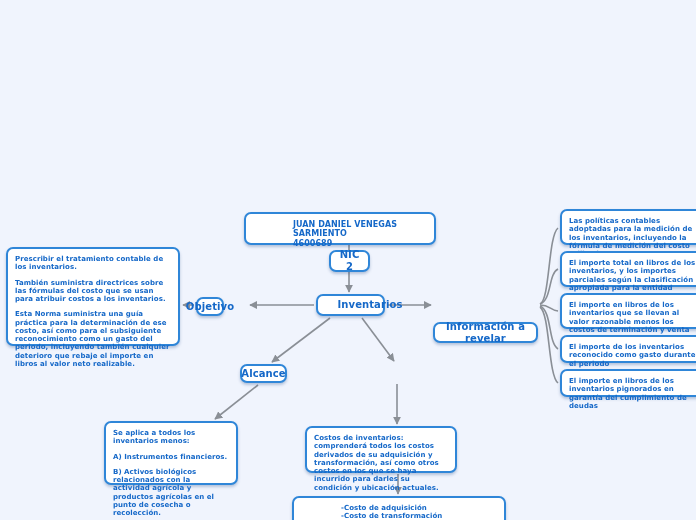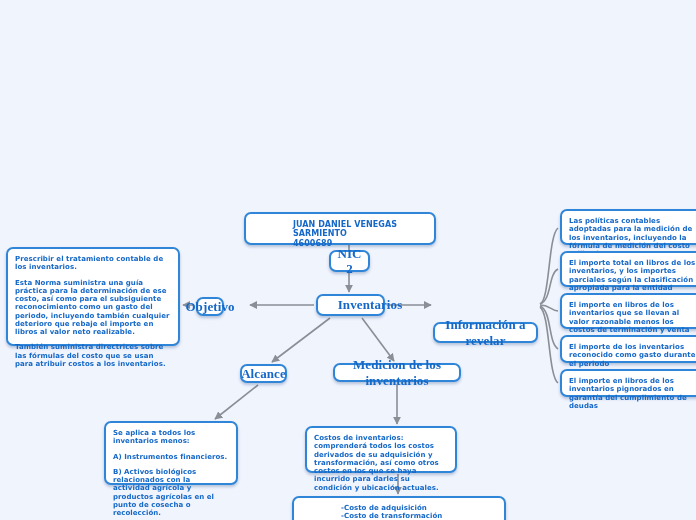--- a/index.html
+++ b/index.html
@@ -37,24 +37,23 @@
     font-weight: bold;
     box-shadow: 0 2px 3px rgba(40,80,140,0.30);
     line-height: 1.18;
     z-index: 2;
   }
   .node.topic {
     display: flex;
     align-items: center;
     justify-content: center;
     text-align: center;
-    font-size: 13px;
+    font-size: 10px;
     letter-spacing: 0.1px;
     padding: 2px 7px;
-    font-family: Liberation Serif, serif;
   }
   .node.detail {
     font-size: 7px;
     padding: 6px 7px;
     letter-spacing: 0.05px;
   }
   .node.detail p {
     margin: 0 0 7px 0;
   }
   .node.detail p:last-child {
@@ -128,26 +127,25 @@
   <div class="node detail tight" id="node-author">
     <p>JUAN DANIEL VENEGAS SARMIENTO</p>
     <p>4600689</p>
   </div>
 
   <div class="node topic" id="node-nic2">NIC 2</div>
   <div class="node topic" id="node-central">Inventarios</div>
   <div class="node topic" id="node-objetivo">Objetivo</div>
   <div class="node topic" id="node-info">Información a revelar</div>
   <div class="node topic" id="node-alcance">Alcance</div>
-  <div class="node topic" id="node-medicion">Medicion de los inventarios</div>
 
   <div class="node detail" id="node-objetivo-d">
     <p>Prescribir el tratamiento contable de los inventarios.</p>
+    <p>También suministra directrices sobre las fórmulas del costo que se usan para atribuir costos a los inventarios.</p>
     <p>Esta Norma suministra una guía práctica para la determinación de ese costo, así como para el subsiguiente reconocimiento como un gasto del periodo, incluyendo también cualquier deterioro que rebaje el importe en libros al valor neto realizable.</p>
-    <p>También suministra directrices sobre las fórmulas del costo que se usan para atribuir costos a los inventarios.</p>
   </div>
 
   <div class="node detail" id="node-alcance-d">
     <p>Se aplica a todos los inventarios menos:</p>
     <p>A) Instrumentos financieros.</p>
     <p>B) Activos biológicos relacionados con la actividad agrícola y productos agrícolas en el punto de cosecha o recolección.</p>
   </div>
 
   <div class="node detail" id="node-medicion-d">
     <p>Costos de inventarios: comprenderá todos los costos derivados de su adquisición y transformación, así como otros costos en los que se haya incurrido para darles su condición y ubicación actuales.</p>

